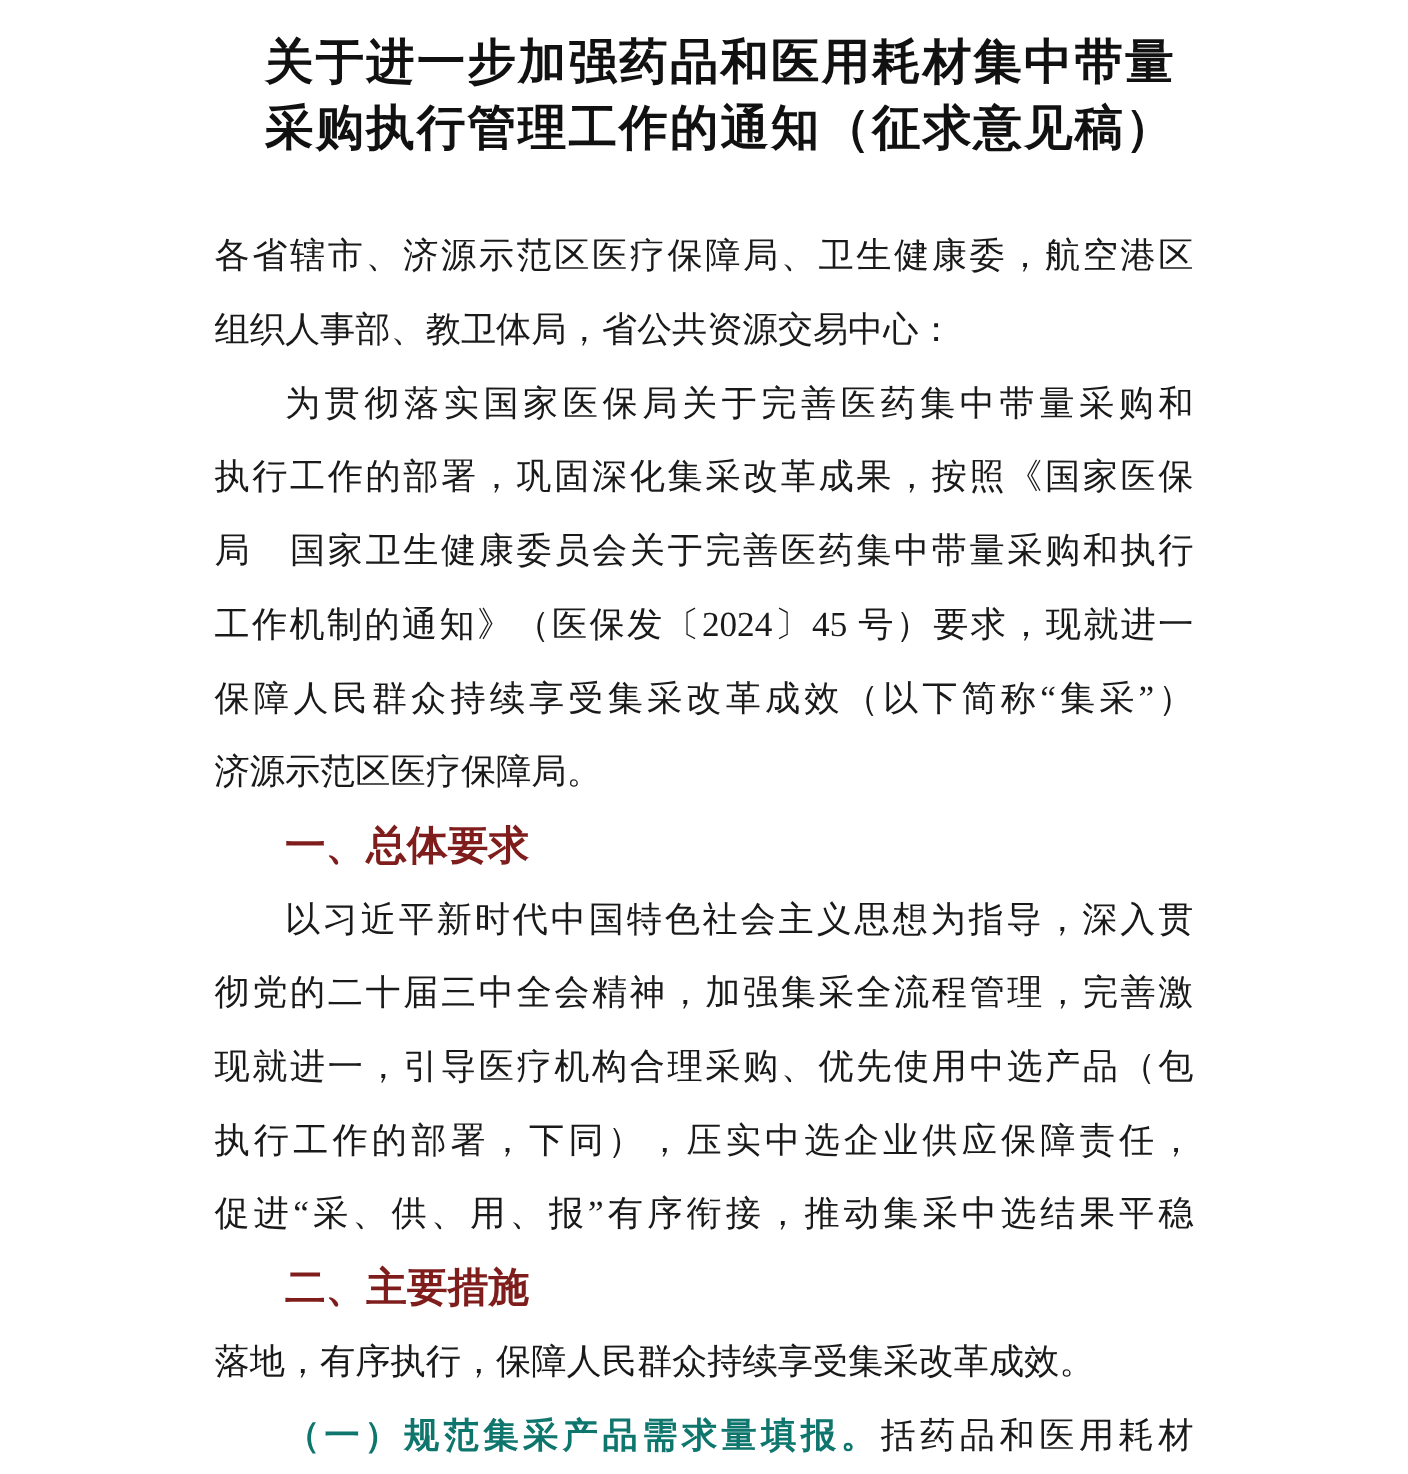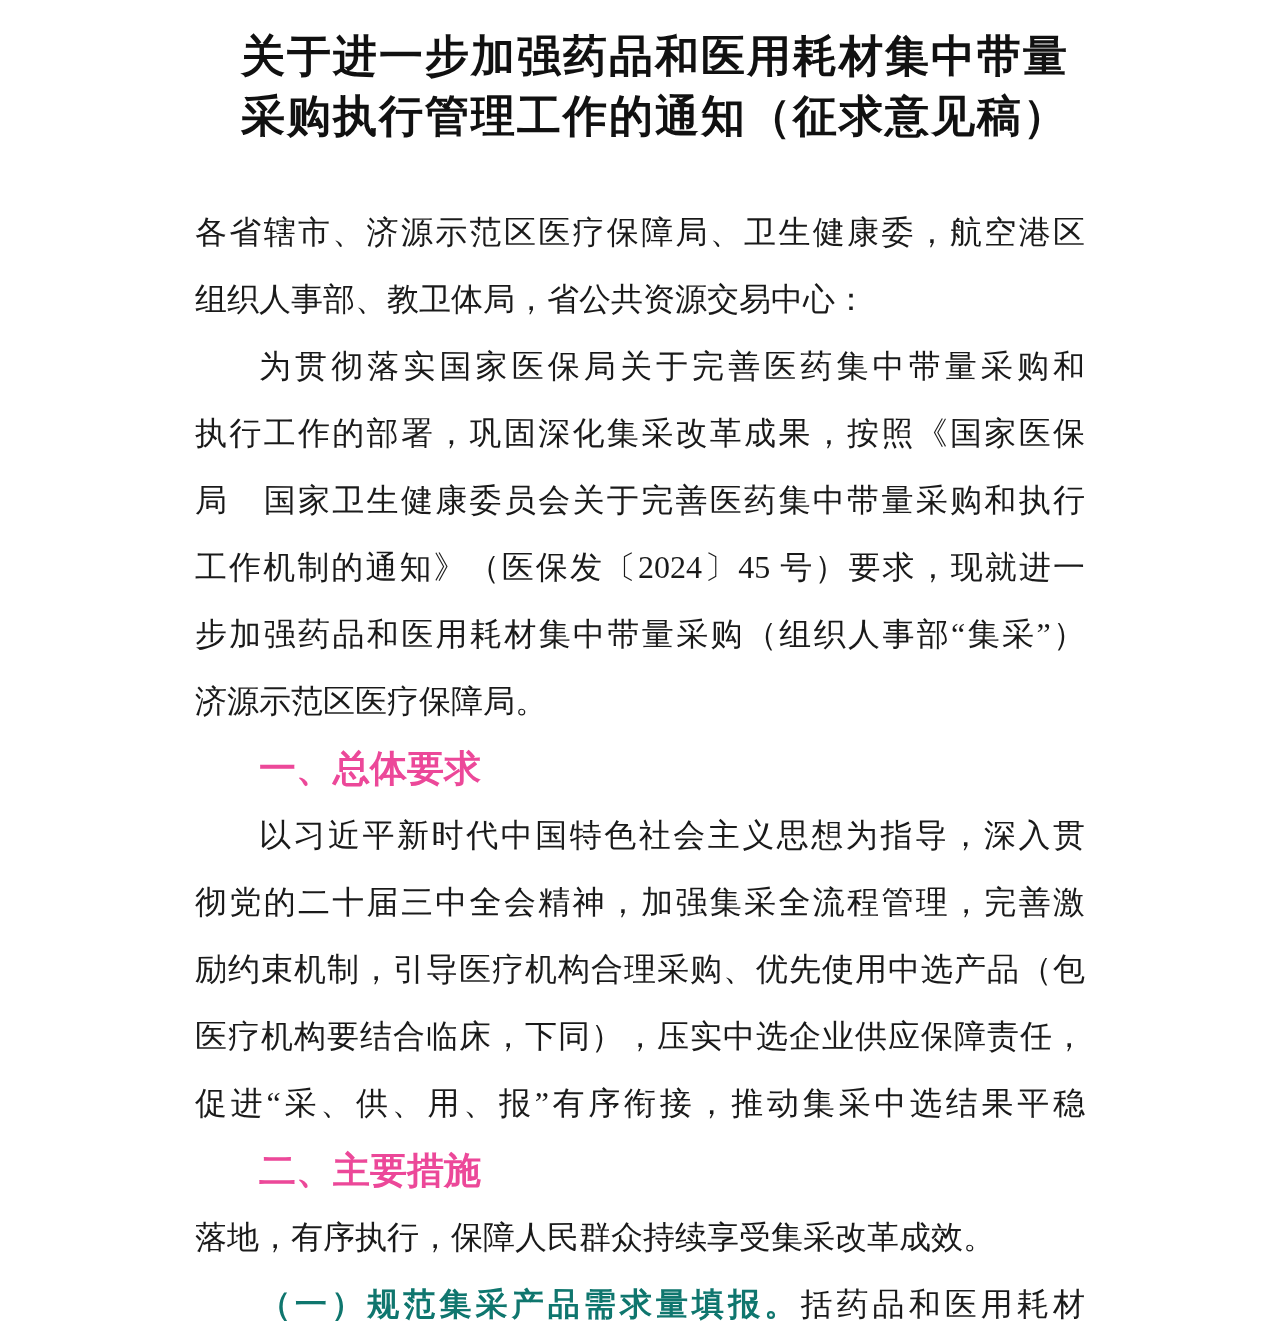--- a/index.html
+++ b/index.html
@@ -47,21 +47,21 @@
     text-align: justify;
     text-align-last: justify;
   }
   .indent {
     text-indent: 64px;
   }
   .heading {
     font-family: "Liberation Sans", "DejaVu Sans", sans-serif;
     font-weight: 700;
     font-size: 37px;
-    color: #ec4899;
+    color: #7f1d1d;
   }
   .bold-label {
     font-weight: 700;
     color: #0f766e;
   }
 </style>
 </head>
 <body>
 
 <div class="page">
@@ -73,29 +73,29 @@
 
   <div class="doc-body">
 
     <div class="line j">各省辖市、济源示范区医疗保障局、卫生健康委，航空港区</div>
     <div class="line">组织人事部、教卫体局，省公共资源交易中心：</div>
 
     <div class="line j indent">为贯彻落实国家医保局关于完善医药集中带量采购和</div>
     <div class="line j">执行工作的部署，巩固深化集采改革成果，按照《国家医保</div>
     <div class="line j">局　国家卫生健康委员会关于完善医药集中带量采购和执行</div>
     <div class="line j">工作机制的通知》（医保发〔2024〕45 号）要求，现就进一</div>
-    <div class="line j">步加强药品和医用耗材集中带量采购（组织人事部“集采”）</div>
+    <div class="line j">保障人民群众持续享受集采改革成效（以下简称“集采”）</div>
     <div class="line">济源示范区医疗保障局。</div>
 
     <div class="line heading indent">一、总体要求</div>
 
     <div class="line j indent">以习近平新时代中国特色社会主义思想为指导，深入贯</div>
     <div class="line j">彻党的二十届三中全会精神，加强集采全流程管理，完善激</div>
-    <div class="line j">励约束机制，引导医疗机构合理采购、优先使用中选产品（包</div>
-    <div class="line j">医疗机构要结合临床，下同），压实中选企业供应保障责任，</div>
+    <div class="line j">现就进一，引导医疗机构合理采购、优先使用中选产品（包</div>
+    <div class="line j">执行工作的部署，下同），压实中选企业供应保障责任，</div>
     <div class="line j">促进“采、供、用、报”有序衔接，推动集采中选结果平稳</div>
     <div class="line heading indent">二、主要措施</div>
 
     <div class="line">落地，有序执行，保障人民群众持续享受集采改革成效。</div>
 
     <div class="line j indent">
       <span class="bold-label">（一）规范集采产品需求量填报。</span><span>括药品和医用耗材</span>
     </div>
 
   </div>

